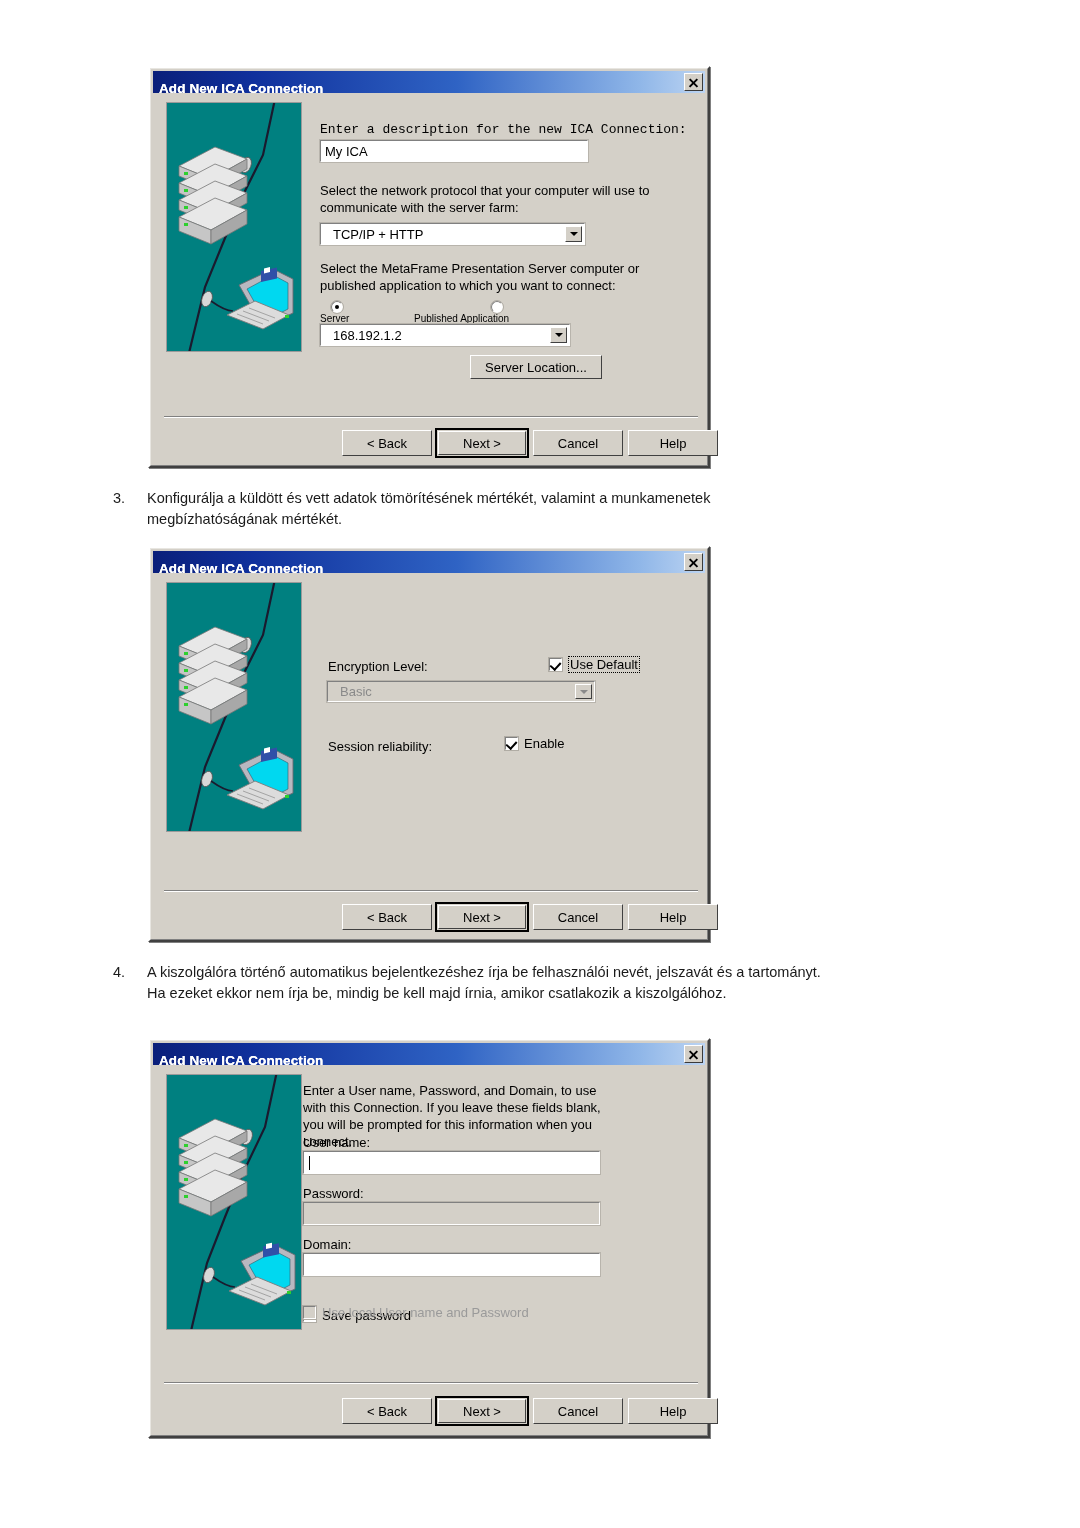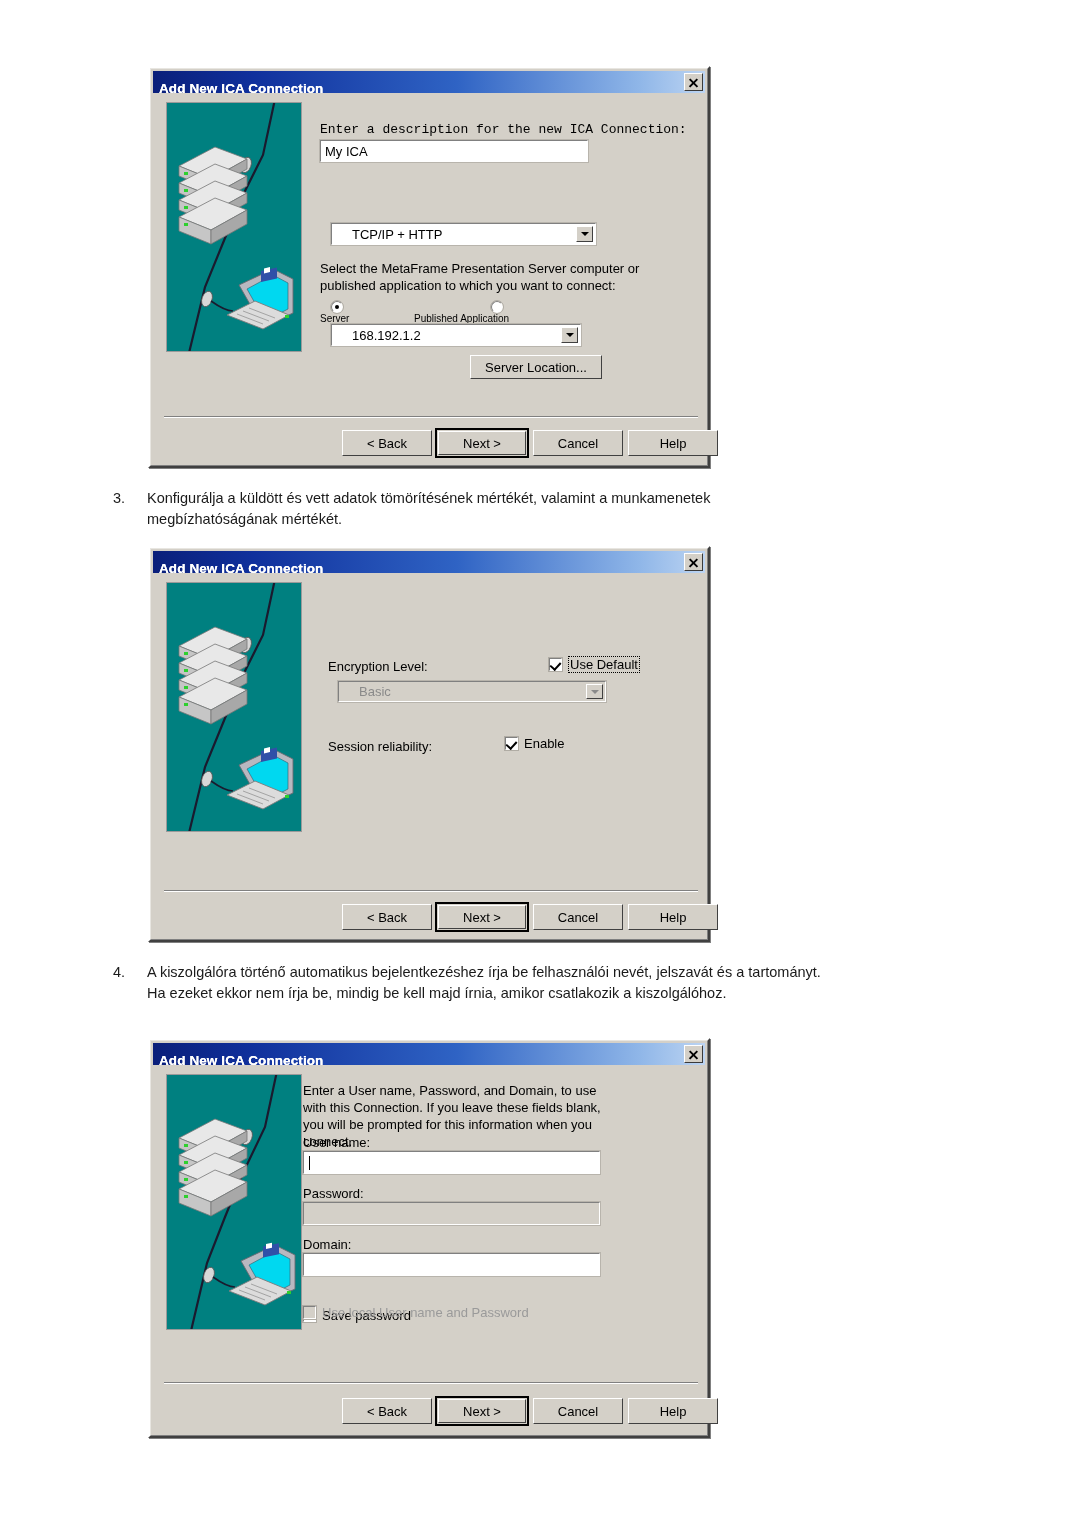--- a/index.html
+++ b/index.html
@@ -152,22 +152,21 @@
     border-top: 1.5px solid #808080;
     border-left: 1.5px solid #808080;
     border-right: 1.5px solid #ffffff;
     border-bottom: 1.5px solid #ffffff;
     outline: 1px solid #b8b4ac;
     box-sizing: border-box;
     display: flex;
     align-items: center;
     font-size: 13px;
     color: #000;
-    padding-left: 20px;
-    margin-left: 11px;
+    padding-left: 12px;
   }
   .cbo.disabled { background: #d4d0c8; color: #8a8a8a; }
   .cbo .val { flex: 1 1 auto; white-space: nowrap; overflow: hidden; }
   .cbo .arrowbox {
     width: 17px;
     align-self: stretch;
     margin: 2px 2px 2px 0;
     background: #d4d0c8;
     border-top: 1px solid #ffffff;
     border-left: 1px solid #ffffff;
@@ -360,20 +359,21 @@
       </g>
     </svg>
   </div>
 
   <div class="ptext" style="left:170px; top:53px; width:370px;font-family:Liberation Mono, monospace;">Enter a description for the new ICA Connection:</div>
 
   <div class="tf" style="left:170px; top:72px; width:268px; height:22px;">
     <span>My ICA</span>
   </div>
 
+  <div class="ptext" style="left:170px; top:114px; width:330px;">Select the network protocol that your computer will use to communicate with the server farm:</div>
 
   <div class="cbo" style="left:170px; top:155px; width:265px; height:22px;">
     <span class="val">TCP/IP + HTTP</span>
     <span class="arrowbox">
         <i></i>
       </span>
   </div>
 
   <div class="ptext" style="left:170px; top:192px; width:340px;">Select the MetaFrame Presentation Server computer or published application to which you want to connect:</div>
 

